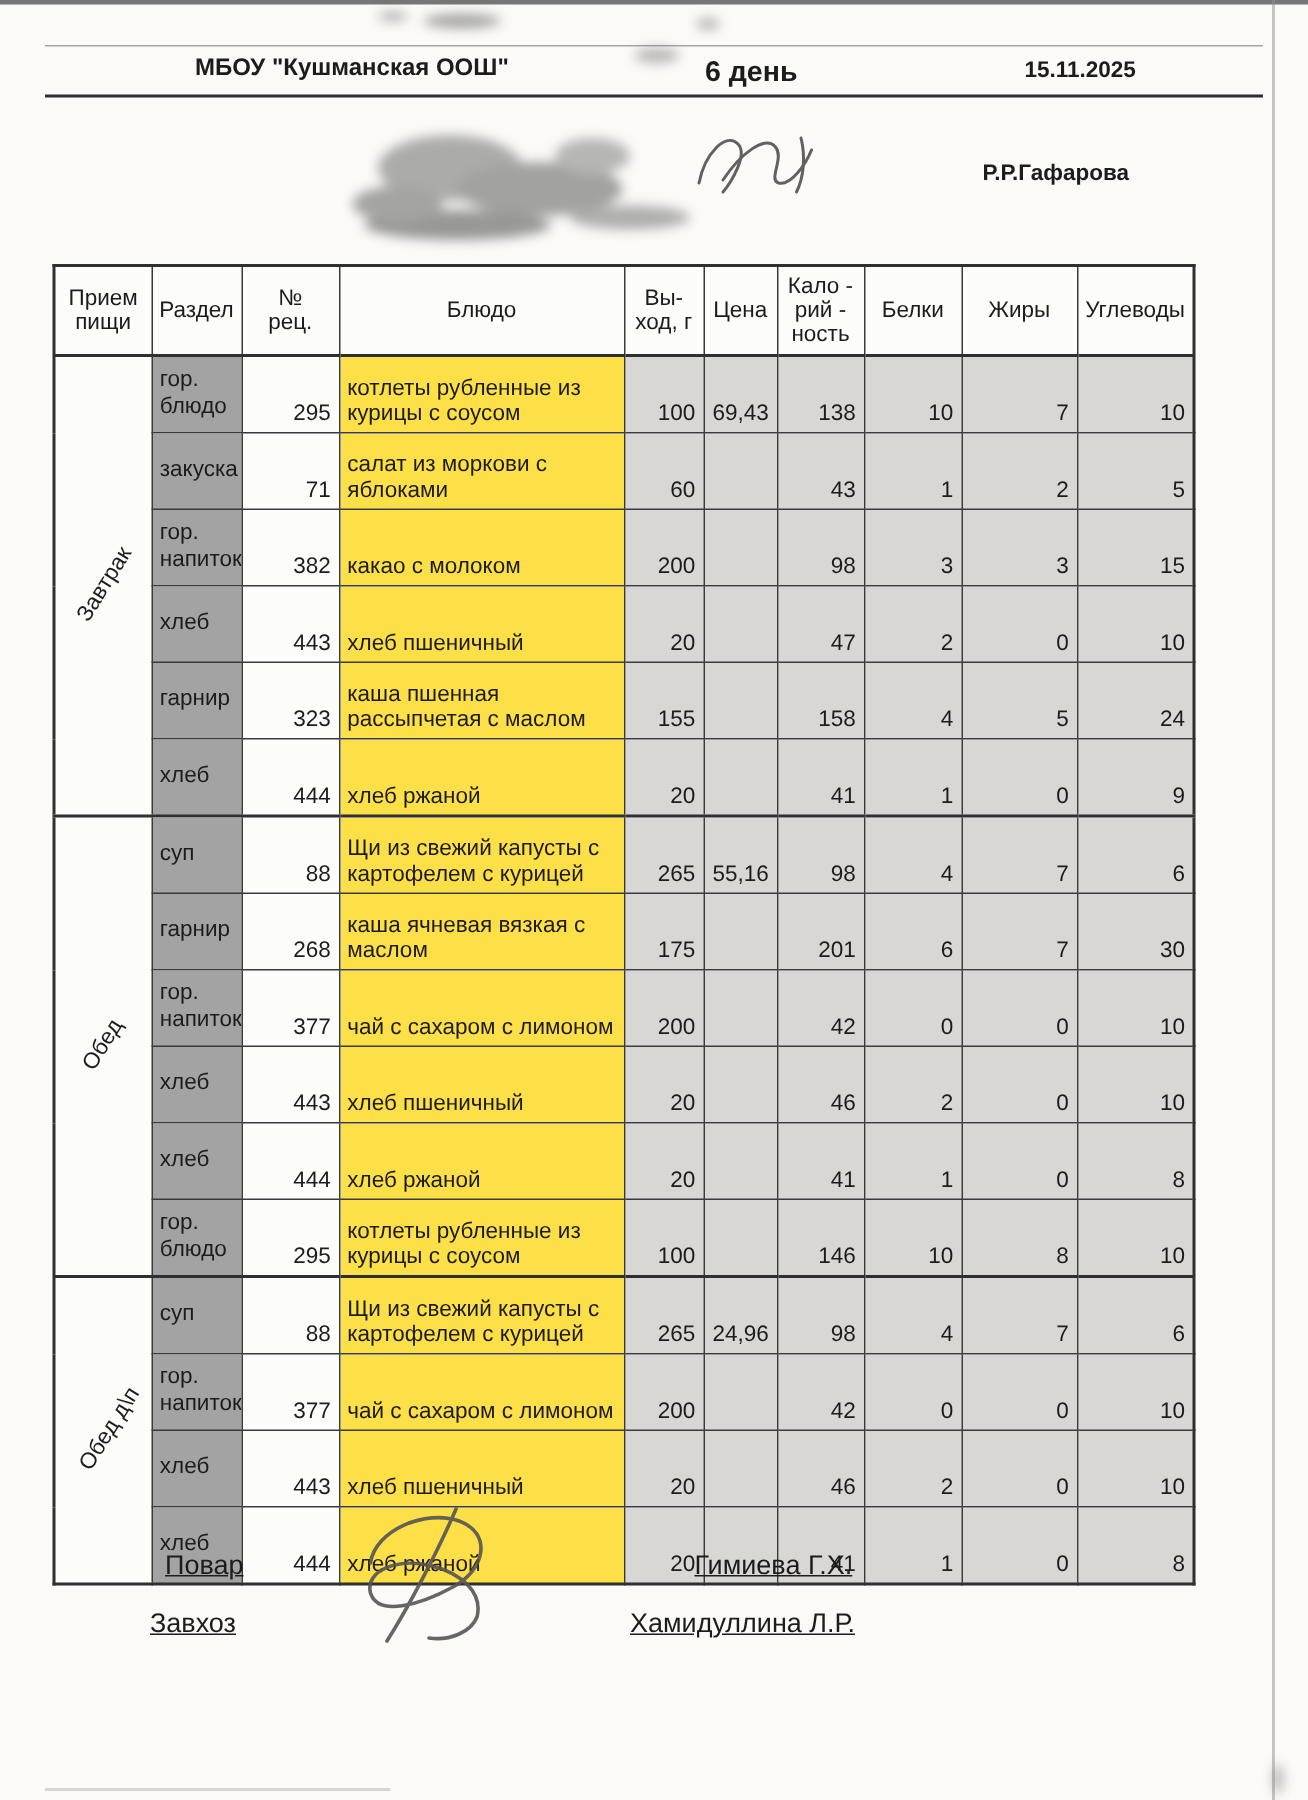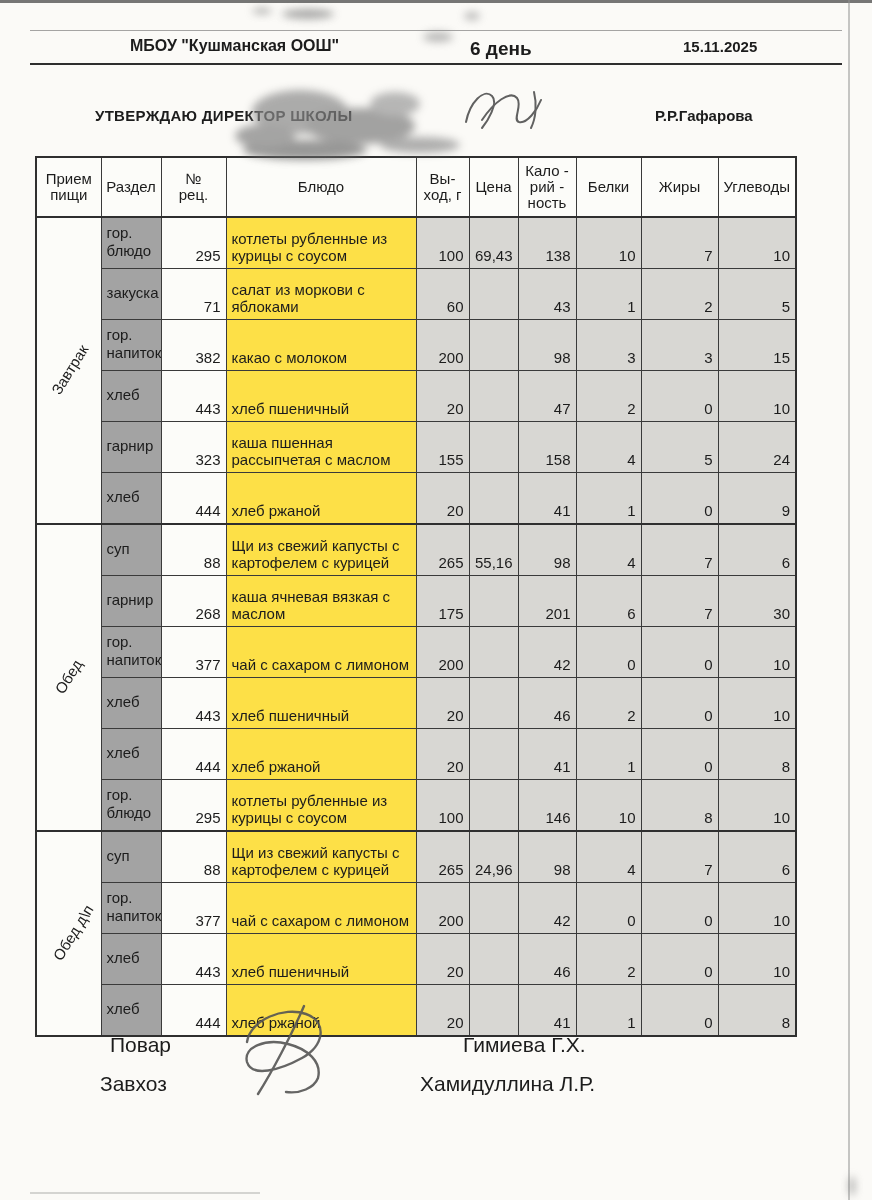--- a/index.html
+++ b/index.html
@@ -21,59 +21,58 @@
   }
   .head-row .school { position:absolute; left:100px; top:6px; font-size:16px; font-weight:bold; }
   .head-row .day { position:absolute; left:440px; top:7px; font-size:19px; font-weight:bold; }
   .head-row .date { position:absolute; left:653px; top:7px; font-size:15px; font-weight:bold; }
 
   .approve { position:absolute; left:95px; top:107px; font-size:15px; font-weight:bold; letter-spacing:.3px; }
   .director { position:absolute; left:655px; top:107px; font-size:15px; font-weight:bold; }
 
   
   table.menu {
-    position:absolute; left:35px; top:156px; width:760px;
+    position:absolute; left:35px; top:176px; width:760px;
     border-collapse:collapse; table-layout:fixed;
     border:2.4px solid #2f2f2f; font-size:15px;
   }
   .menu th, .menu td { border:1.5px solid #3a3a3a; overflow:hidden; }
   .menu thead th {
     height:54px; font-weight:normal; text-align:center; vertical-align:middle;
     white-space:pre-line; background:#fcfcf9; line-height:16px; padding:2px 1px;
     border-bottom:2.2px solid #2f2f2f;
   }
   .menu td { height:44px; padding:2px 5px 4px; vertical-align:bottom; line-height:17px; }
   .menu tr.group-start > td { border-top:2.3px solid #2f2f2f; }
   td.c-meal { background:#fcfcf9; text-align:center; vertical-align:middle; }
   td.c-meal span { display:inline-block; transform:rotate(-58deg); white-space:nowrap; font-size:15px; }
   td.c-razdel { background:#a3a3a3; vertical-align:middle; white-space:pre-line; text-align:left; line-height:18px; }
   td.c-rec { background:#fcfcf9; text-align:right; }
   td.c-dish { background:#fde047; text-align:left;margin-left:37px; }
   td.c-num { background:#d8d7d3; text-align:right; }
 
   
-  .foot-label { position:absolute; font-size:21px; }
+  .foot-label { position:absolute; font-size:18px;text-decoration:underline; }
   .sig-layer { position:absolute; left:0; top:0; width:872px; height:1200px; pointer-events:none; }
 </style>
 </head>
 <body>
 
 <div class="page">
 
   <div class="edge-top"></div>
   <div class="edge-right"></div>
   <div class="edge-bottom"></div>
 
   <div class="head-row">
     <span class="school">МБОУ "Кушманская ООШ"</span>
     <span class="day">6 день</span>
     <span class="date">15.11.2025</span>
   </div>
 
-  <div class="approve">УТВЕРЖДАЮ ДИРЕКТОР  ШКОЛЫ</div>
   <div class="director">Р.Р.Гафарова</div>
 
   <table class="menu">
     <colgroup>
       <col style="width:65px">
         <col style="width:60px">
         <col style="width:65px">
       <col style="width:190px">
         <col style="width:53px">
         <col style="width:49px">

